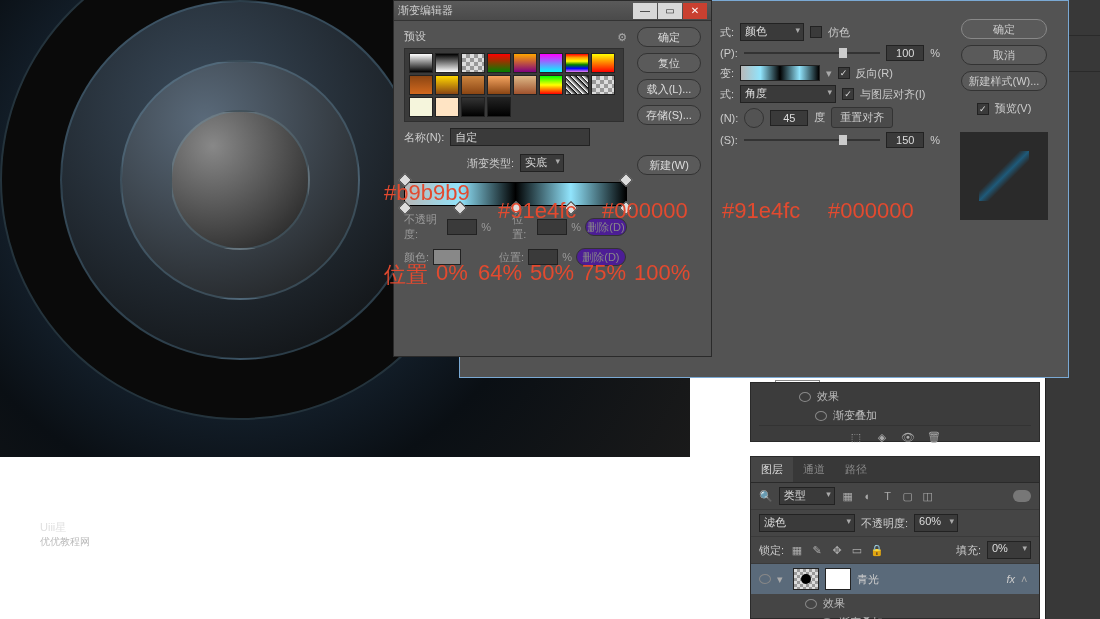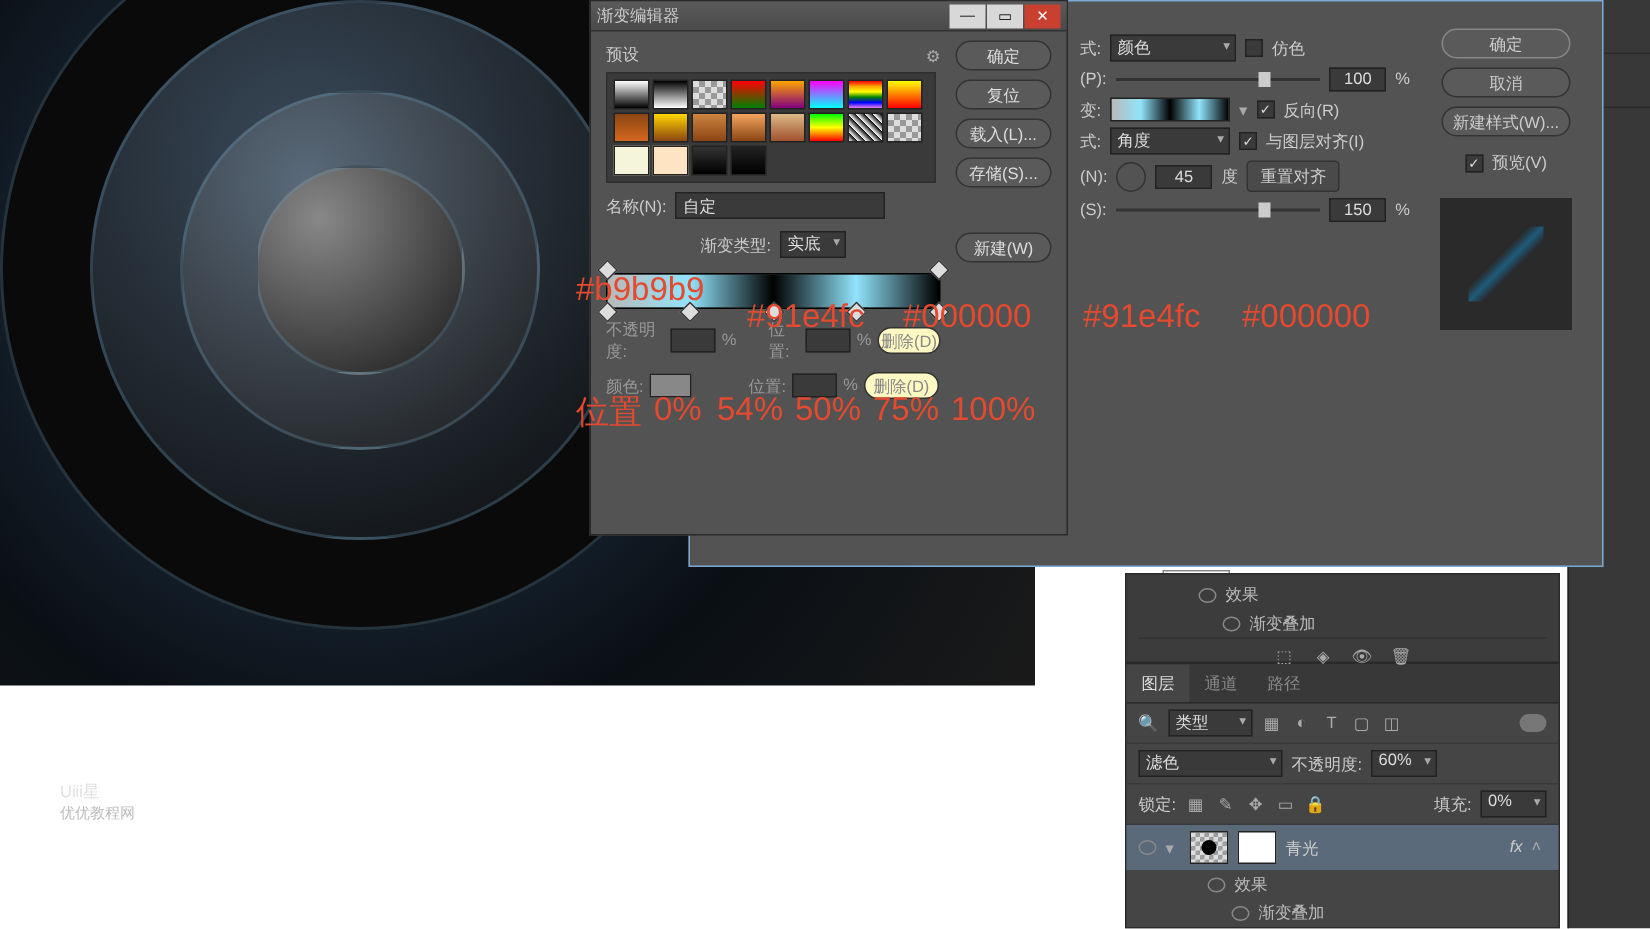--- a/index.html
+++ b/index.html
@@ -31,21 +31,21 @@
 .gradient-type-row{display:flex;align-items:center;gap:6px;margin-top:8px;justify-content:center}
 .dropdown{background:#3a3a3a;border:1px solid #222;color:#ddd;height:18px;padding:0 16px 0 4px;position:relative}
 .dropdown::after{content:"▾";position:absolute;right:3px;top:1px;font-size:9px;color:#aaa}
 .gradient-bar-area{margin:10px 0 6px;position:relative}
 .gradient-bar{height:24px;background:linear-gradient(90deg,#b9b9b9 0%,#91e4fc 25%,#000 50%,#91e4fc 75%,#000 100%);border:1px solid #000;position:relative}
 .checker{background-image:linear-gradient(45deg,#999 25%,transparent 25%,transparent 75%,#999 75%),linear-gradient(45deg,#999 25%,#ddd 25%,#ddd 75%,#999 75%);background-size:8px 8px;background-position:0 0,4px 4px}
 .stop{position:absolute;width:10px;height:10px;background:#ddd;border:1px solid #333;transform:translateX(-50%) rotate(45deg)}
 .stop.top{top:-8px}
 .stop.bot{bottom:-8px}
 .param-row{display:flex;align-items:center;gap:4px;margin:6px 0;color:#999}
-.mini-btn{width:50px;height:18px;border:1px solid #333;border-radius:9px;background:#fef9c3;color:#888;display:flex;align-items:center;justify-content:center}
+.mini-btn{width:50px;height:18px;border:1px solid #333;border-radius:9px;background:#4c1d95;color:#888;display:flex;align-items:center;justify-content:center}
 
 .red-overlay{position:absolute;z-index:40;color:#e34a2f;font-size:22px;font-weight:400;white-space:nowrap}
 
 .dialog2{position:absolute;left:459px;top:0;width:610px;height:378px;background:#535353;border:1px solid #7aa9d4;z-index:20;color:#ccc}
 .d2-body{padding:18px 14px 10px 260px;display:flex;gap:14px}
 .d2-left{flex:1}
 .d2-right{width:100px;display:flex;flex-direction:column;gap:6px;align-items:center}
 .field-row{display:flex;align-items:center;gap:6px;margin:4px 0;font-size:11px;color:#ccc}
 .mini-input{width:38px;height:16px;background:#3a3a3a;border:1px solid #222;color:#ddd;text-align:center}
 .checkbox{width:12px;height:12px;background:#3a3a3a;border:1px solid #222;display:inline-flex;align-items:center;justify-content:center;font-size:9px;color:#ddd}
@@ -98,40 +98,40 @@
 <div class="right-bar">
   <div class="right-bar-slot"></div>
   <div class="right-bar-slot"></div>
 </div>
 
 <div class="dialog2">
   <div class="d2-body">
     <div class="d2-left">
       <div class="field-row">
         <span>式:</span>
-        <span class="dropdown" style="width:84px">颜色</span>
+        <span class="dropdown" style="width:64px">颜色</span>
         <span class="checkbox"></span>
         <span>仿色</span>
       </div>
       <div class="field-row">
         <span>(P):</span>
         <span class="slider"></span>
         <input class="mini-input" value="100" style="">
         <span>%</span>
       </div>
       <div class="field-row">
         <span>变:</span>
         <span class="grad-preview" style="background:linear-gradient(90deg,#b9b9b9,#91e4fc,#000,#91e4fc,#000)"></span>
         <span style="color:#aaa">▾</span>
         <span class="checkbox">✓</span>
         <span>反向(R)</span>
       </div>
       <div class="field-row">
         <span>式:</span>
-        <span class="dropdown" style="width:80px">角度</span>
+        <span class="dropdown" style="width:96px">角度</span>
         <span class="checkbox">✓</span>
         <span>与图层对齐(I)</span>
       </div>
       <div class="field-row">
         <span>(N):</span>
         <span style="width:20px;height:20px;border:1px solid #333;border-radius:50%;position:relative"></span>
         <input class="mini-input" value="45" style="">
         <span>度</span>
         <span class="def-btn">重置对齐</span>
       </div>
@@ -244,21 +244,21 @@
   </div>
 </div>
 
 <div class="red-overlay" style="left:384px;top:180px">#b9b9b9</div>
 <div class="red-overlay" style="left:498px;top:198px">#91e4fc</div>
 <div class="red-overlay" style="left:602px;top:198px">#000000</div>
 <div class="red-overlay" style="left:722px;top:198px">#91e4fc</div>
 <div class="red-overlay" style="left:828px;top:198px">#000000</div>
 <div class="red-overlay" style="left:384px;top:260px">位置</div>
 <div class="red-overlay" style="left:436px;top:260px">0%</div>
-<div class="red-overlay" style="left:478px;top:260px">54%</div>
+<div class="red-overlay" style="left:478px;top:260px">64%</div>
 <div class="red-overlay" style="left:530px;top:260px">50%</div>
 <div class="red-overlay" style="left:582px;top:260px">75%</div>
 <div class="red-overlay" style="left:634px;top:260px">100%</div>
 
 <div class="effects-strip">
   <div class="eff-row">
       <span class="eye"></span>
       <span>效果</span>
     </div>
   <div class="eff-row" style="padding-left:56px">
@@ -266,21 +266,21 @@
       <span>渐变叠加</span>
     </div>
   <div class="icon-row">
     <span class="pico">⬚</span>
     <span class="pico">◈</span>
     <span class="pico">👁</span>
     <span class="pico">🗑</span>
   </div>
 </div>
 
-<div class="layers-panel" style="top:442px">
+<div class="layers-panel" style="top:456px">
   <div class="tabs">
     <div class="tab active">图层</div>
     <div class="tab">通道</div>
     <div class="tab">路径</div>
   </div>
   <div class="panel-row">
     <span style="color:#aaa">🔍</span>
     <span class="dropdown" style="width:56px">类型</span>
     <span class="pico">▦</span>
     <span class="pico">◐</span>

